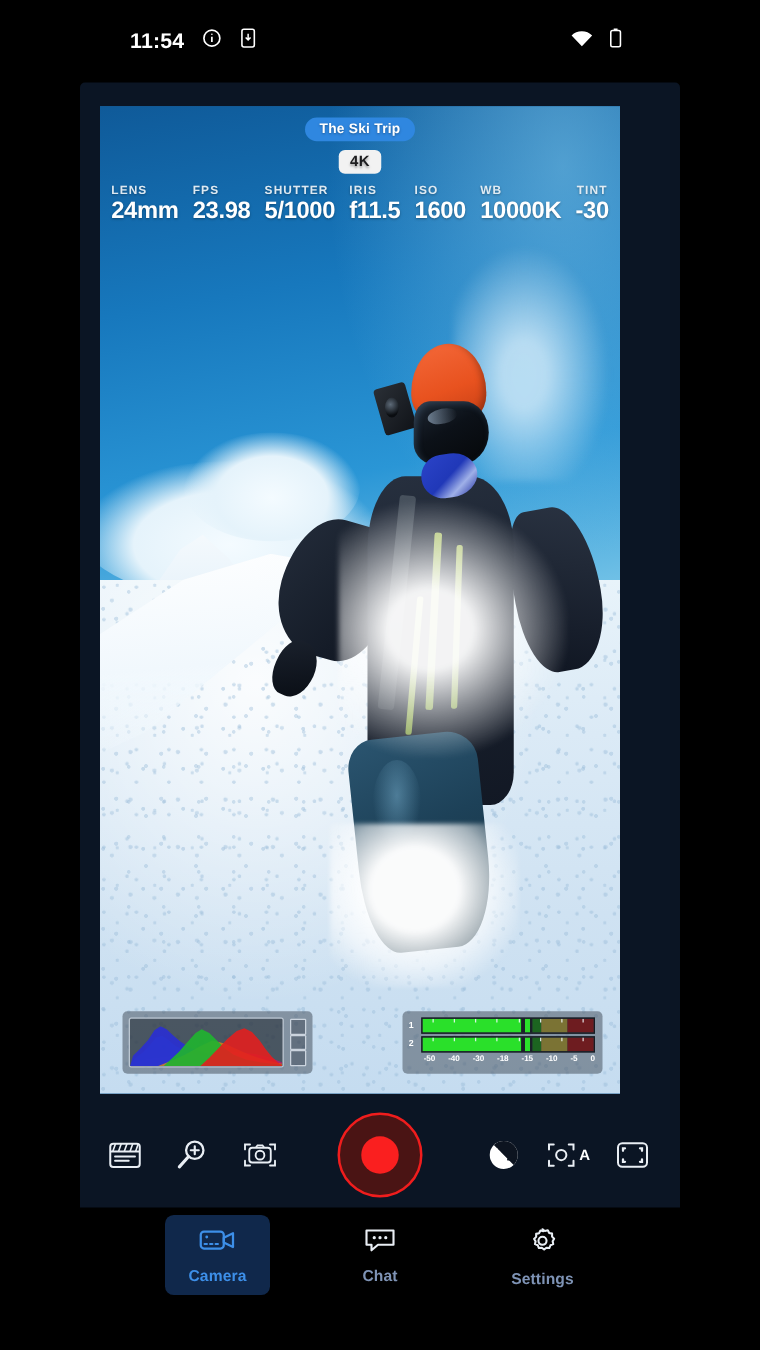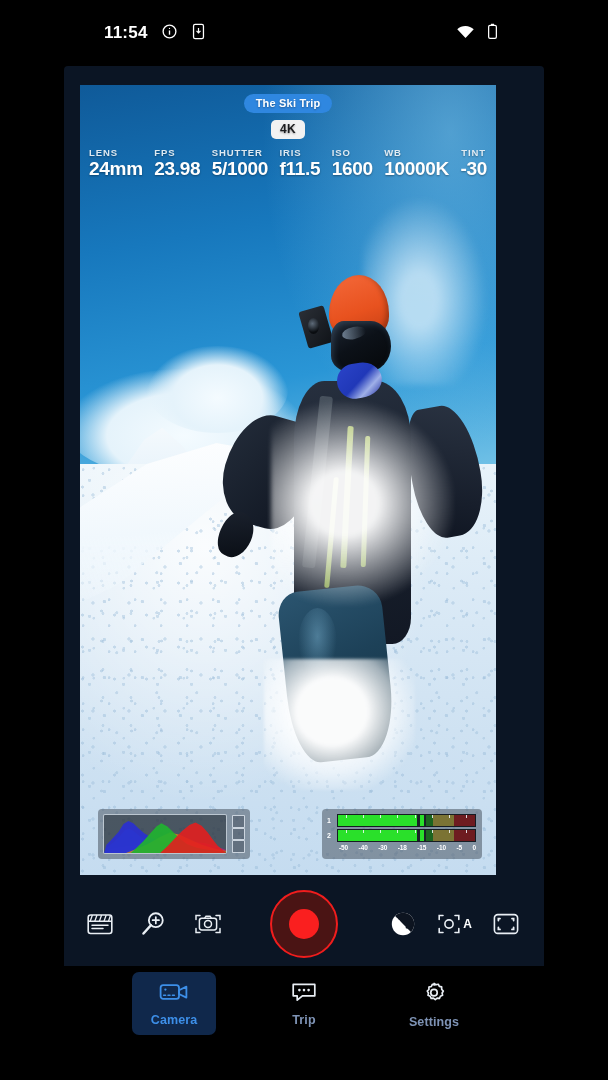--- a/index.html
+++ b/index.html
@@ -710,21 +710,21 @@
       </span>
       <span class="nav-label">Camera</span>
     </div>
     <div class="nav-item">
       <span>
         <svg width="28" height="22" viewBox="0 0 28 22" fill="none" stroke="#e9eef4" stroke-width="1.7">
           <path d="M3.2 3.4h21.6v11.4H12.4l-5.2 4.4v-4.4H3.2z" stroke-linejoin="round"></path>
           <path d="M9.4 9.1h0.01M14 9.1h0.01M18.6 9.1h0.01" stroke-width="2.6" stroke-linecap="round"></path>
         </svg>
       </span>
-      <span class="nav-label">Trip</span>
+      <span class="nav-label">Chat</span>
     </div>
     <div class="nav-item">
       <span>
         <svg width="26" height="24" viewBox="0 0 26 26" fill="none" stroke="#e9eef4" stroke-width="1.8">
           <path d="M13 2.6l2.1 1.5 2.5-0.6 1.2 2.3 2.5 0.6 0 2.6 1.8 1.8-1.3 2.2 0.5 2.5-2.4 1-1 2.4-2.5-0.3-2 1.6-2-1.6-2.5 0.3-1-2.4-2.4-1 0.5-2.5L5.7 11l1.8-1.8 0-2.6 2.5-0.6 1.2-2.3 2.5 0.6z" stroke-linejoin="round"></path>
           <circle cx="13" cy="12.6" r="3.5"></circle>
         </svg>
       </span>
       <span class="nav-label">Settings</span>
     </div>

